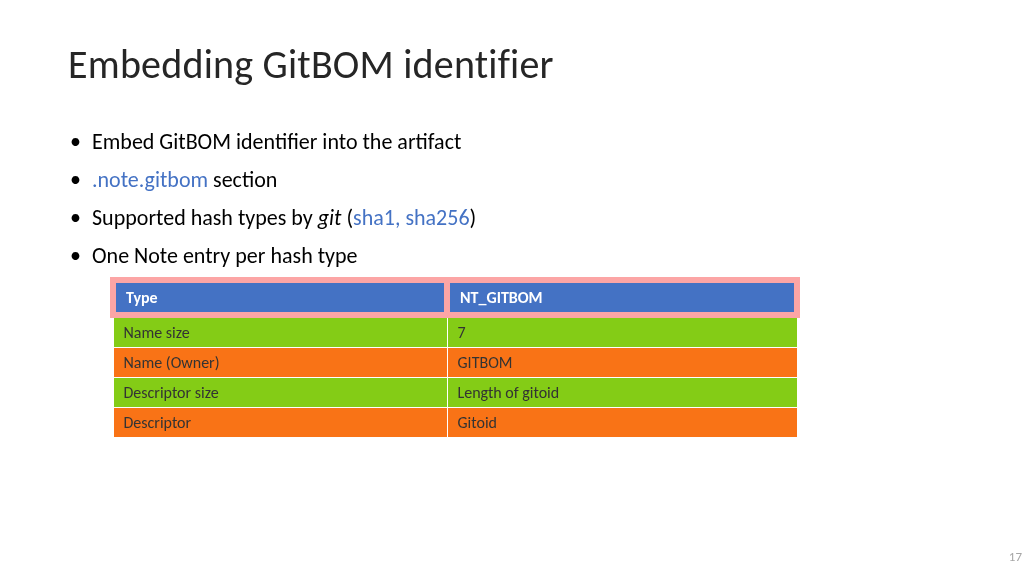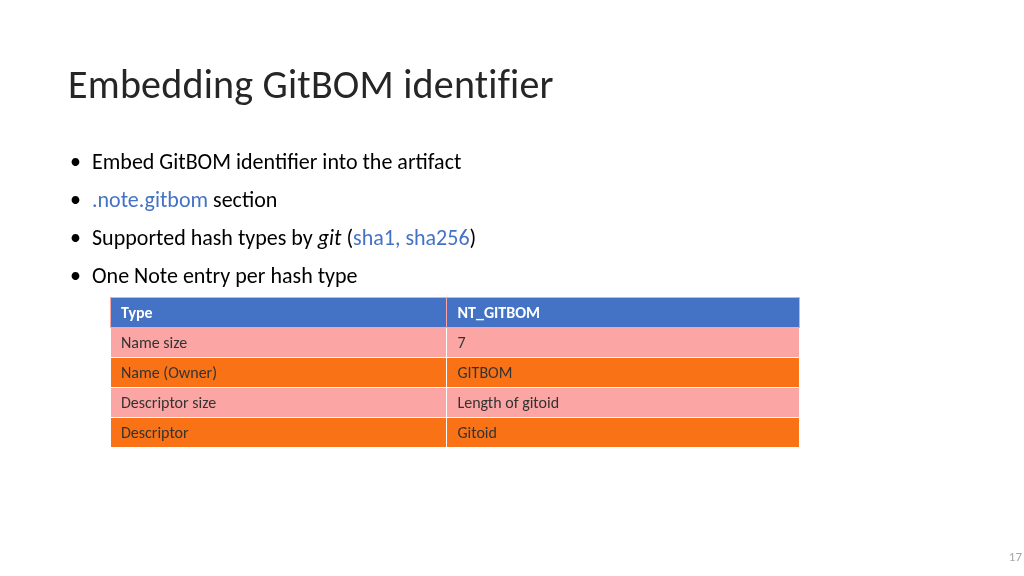--- a/index.html
+++ b/index.html
@@ -5,21 +5,21 @@
   * { margin: 0; padding: 0; box-sizing: border-box; }
   body {
     width: 1024px;
     height: 576px;
     font-family: Calibri, "Segoe UI", Arial, sans-serif;
     background: #ffffff;
     position: relative;
     color: #000;
   }
   .slide {
-    padding: 60px 68px 20px 68px;
+    padding: 40px 68px 20px 68px;
     width: 100%;
     height: 100%;
     position: relative;
   }
   .title {
     font-size: 40px;
     font-weight: 400;
     color: #262626;
     margin-bottom: 36px;
     letter-spacing: 0.2px;
@@ -51,28 +51,28 @@
     margin-top: 4px;
     width: 690px;
     font-size: 16px;
   }
   th {
     background: #4472C4;
     color: #ffffff;
     font-weight: 700;
     text-align: left;
     padding: 5px 10px;
-    border: 1px solid #fca5a5;
+    border: 6px solid #fca5a5;
   }
   td {
     padding: 5px 10px;
     border: 1px solid #ffffff;
     color: #333;
   }
-  tr.row-a td { background: #fca5a5; }
+  tr.row-a td { background: #84cc16; }
   tr.row-b td { background: #f97316; }
   .pagenum {
     position: absolute;
     right: 2px;
     bottom: 12px;
     font-size: 13px;
     color: #A6A6A6;
   }
 </style>
 </head>

